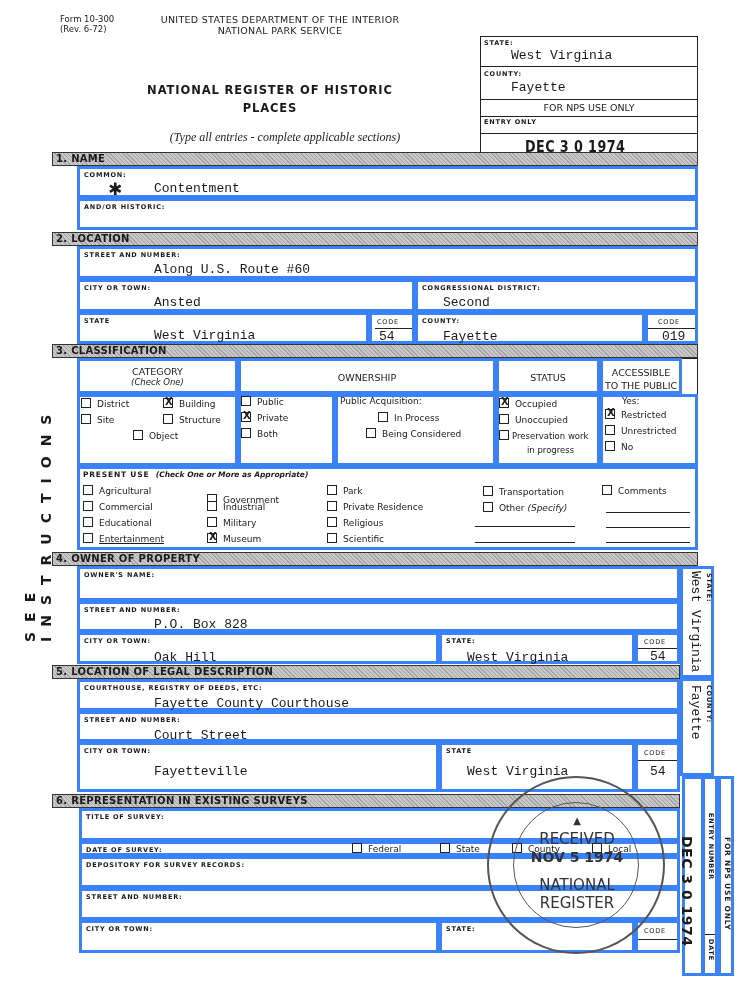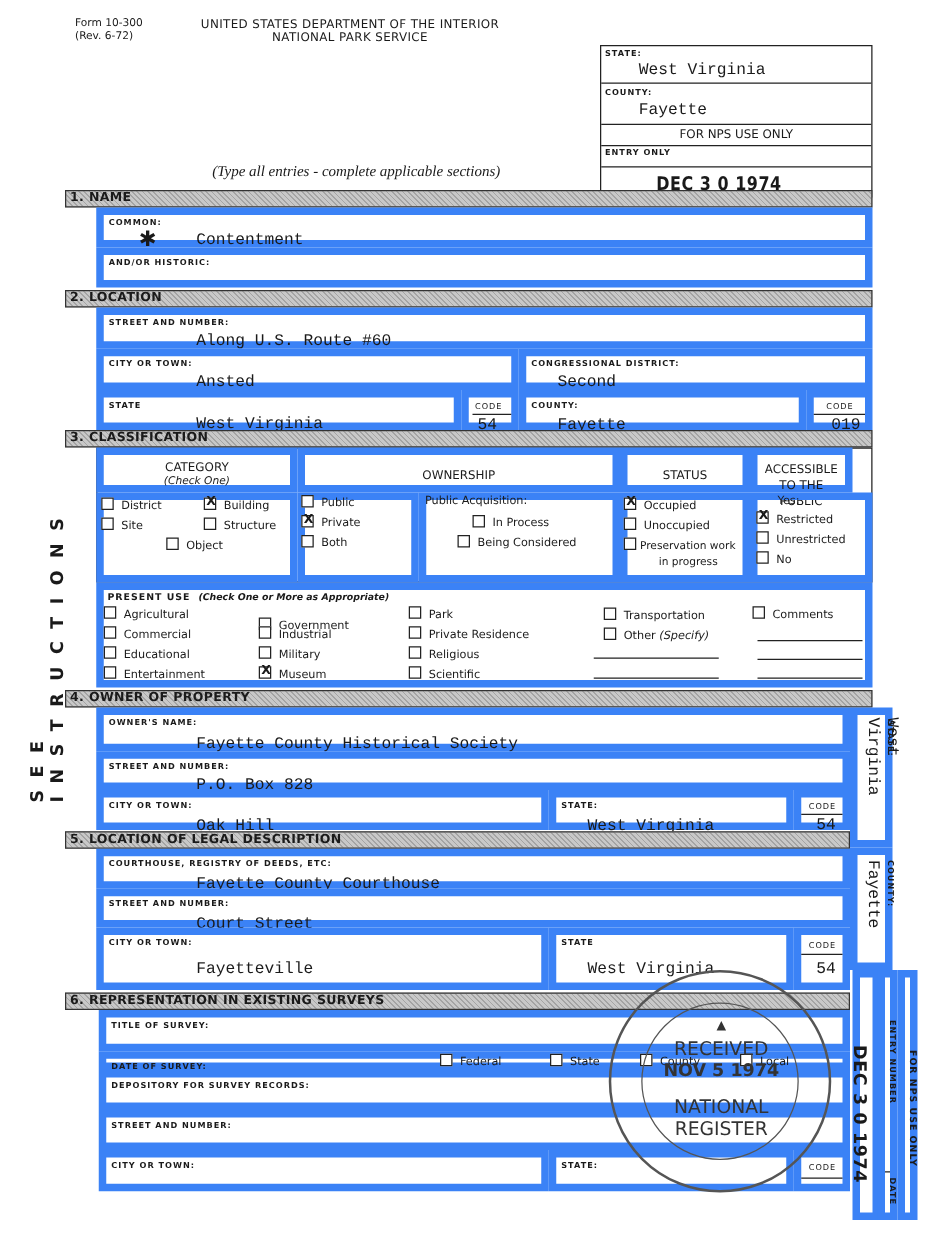--- a/index.html
+++ b/index.html
@@ -21,21 +21,21 @@
   .lbl { font-size: 6.5px; letter-spacing: 0.8px; font-weight: bold; }
   .val { font-size: 13px; }
 
   
   .bar { position: absolute; left: 52px; width: 646px; height: 14px; border: 1px solid #333;
     background-color: #c8c8c8;
     background-image: repeating-linear-gradient(45deg, rgba(0,0,0,0.18) 0 1px, transparent 1px 3px);
     font-size: 10px; font-weight: bold; line-height: 12px; padding-left: 3px; letter-spacing: 0.3px; }
 
   .frame { position: absolute; border: 1px solid #222; }
-  .cell { position: absolute; border: 6px solid #3b82f6; }
+  .cell { position: absolute; border: 3px solid #3b82f6; }
   .cell .lbl { position: absolute; left: 4px; top: 2px; }
   .cell .val { position: absolute; left: 74px; top: 13px; }
 
   .cb { display: inline-block; width: 10px; height: 10px; border: 1px solid #222; vertical-align: -1px; margin-right: 6px; position: relative; background: #fff; }
   .cb.x::after { content: "X"; position: absolute; left: 1px; top: -3px; font-size: 10px; font-weight: bold; }
   .opt { position: absolute; font-size: 9px; white-space: nowrap; }
 
   .vert { writing-mode: vertical-rl; }
   .stamp { left: 487px; top: 776px; width: 178px; height: 178px; border: 2px solid #555; border-radius: 50%; }
   .stamp-inner { left: 513px; top: 802px; width: 126px; height: 126px; border: 1.5px solid #555; border-radius: 50%; }
@@ -45,20 +45,21 @@
 
 <div class="abs hdr-form sans">
   <div>Form 10-300</div>
   <div>(Rev. 6-72)</div>
 </div>
 <div class="abs hdr-dept sans">
   <div>UNITED STATES DEPARTMENT OF THE INTERIOR</div>
   <div>NATIONAL PARK SERVICE</div>
 </div>
 <div class="abs hdr-title sans">
+  <div>NATIONAL REGISTER OF HISTORIC PLACES</div>
 </div>
 <div class="abs hdr-instr serif">(Type all entries -  complete applicable sections)</div>
 
 <div class="abs trbox">
   <div class="row" style="top:0;height:30px;">
     <div class="abs lbl" style="left:3px;top:2px;">STATE:</div>
     <div class="abs val mono" style="left:30px;top:11px;">West Virginia</div>
   </div>
   <div class="row" style="top:30px;height:33px;">
     <div class="abs lbl" style="left:3px;top:3px;">COUNTY:</div>
@@ -159,42 +160,41 @@
 
 <div class="cell" style="left:77px;top:466px;width:621px;height:84px;">
   <div class="abs sans" style="left:3px;top:1px;font-size:7.5px;white-space:nowrap;">
     <span style="font-weight:bold;letter-spacing:0.8px;">PRESENT USE</span>
     <span style="font-style:italic;font-weight:bold;margin-left:4px;">(Check One or More as Appropriate)</span>
   </div>
 </div>
 <div class="opt sans" style="left:83px;top:485px;"><span class="cb"></span><span>Agricultural</span></div>
 <div class="opt sans" style="left:83px;top:501px;"><span class="cb"></span><span>Commercial</span></div>
 <div class="opt sans" style="left:83px;top:517px;"><span class="cb"></span><span>Educational</span></div>
-<div class="opt sans" style="left:83px;top:533px;"><span class="cb"></span><span>Entertainment</span></div>
+<div class="opt sans" style="left:83px;top:533px;text-decoration:underline;"><span class="cb"></span><span>Entertainment</span></div>
 <div class="opt sans" style="left:207px;top:494px;"><span class="cb"></span><span>Government</span></div>
 <div class="opt sans" style="left:207px;top:501px;"><span class="cb"></span><span>Industrial</span></div>
 <div class="opt sans" style="left:207px;top:517px;"><span class="cb"></span><span>Military</span></div>
 <div class="opt sans" style="left:207px;top:533px;"><span class="cb x"></span><span>Museum</span></div>
 <div class="opt sans" style="left:327px;top:485px;"><span class="cb"></span><span>Park</span></div>
 <div class="opt sans" style="left:327px;top:501px;"><span class="cb"></span><span>Private Residence</span></div>
 <div class="opt sans" style="left:327px;top:517px;"><span class="cb"></span><span>Religious</span></div>
 <div class="opt sans" style="left:327px;top:533px;"><span class="cb"></span><span>Scientific</span></div>
 <div class="opt sans" style="left:483px;top:486px;"><span class="cb"></span><span>Transportation</span></div>
 <div class="opt sans" style="left:483px;top:502px;"><span class="cb"></span><span>Other</span> <i>(Specify)</i></div>
 <div class="opt sans" style="left:602px;top:485px;"><span class="cb"></span><span>Comments</span></div>
 <div class="abs" style="left:475px;top:526px;width:100px;border-top:1px solid #222;"></div>
 <div class="abs" style="left:475px;top:542px;width:100px;border-top:1px solid #222;"></div>
 <div class="abs" style="left:606px;top:512px;width:84px;border-top:1px solid #222;"></div>
 <div class="abs" style="left:606px;top:527px;width:84px;border-top:1px solid #222;"></div>
 <div class="abs" style="left:606px;top:542px;width:84px;border-top:1px solid #222;"></div>
 
 <div class="bar sans" style="top:552px;">4. OWNER OF PROPERTY</div>
 <div class="cell" style="left:77px;top:566px;width:603px;height:35px;">
   <div class="lbl">OWNER'S NAME:</div>
-  <div class="val mono" style="top:15px;">Fayette County Historical Society</div>
 </div>
 <div class="cell" style="left:77px;top:601px;width:603px;height:31px;">
   <div class="lbl">STREET AND NUMBER:</div>
   <div class="val mono">P.O. Box 828</div>
 </div>
 <div class="cell" style="left:77px;top:632px;width:362px;height:32px;">
   <div class="lbl">CITY OR TOWN:</div>
   <div class="val mono" style="top:15px;">Oak Hill</div>
 </div>
 <div class="cell" style="left:439px;top:632px;width:196px;height:32px;">

